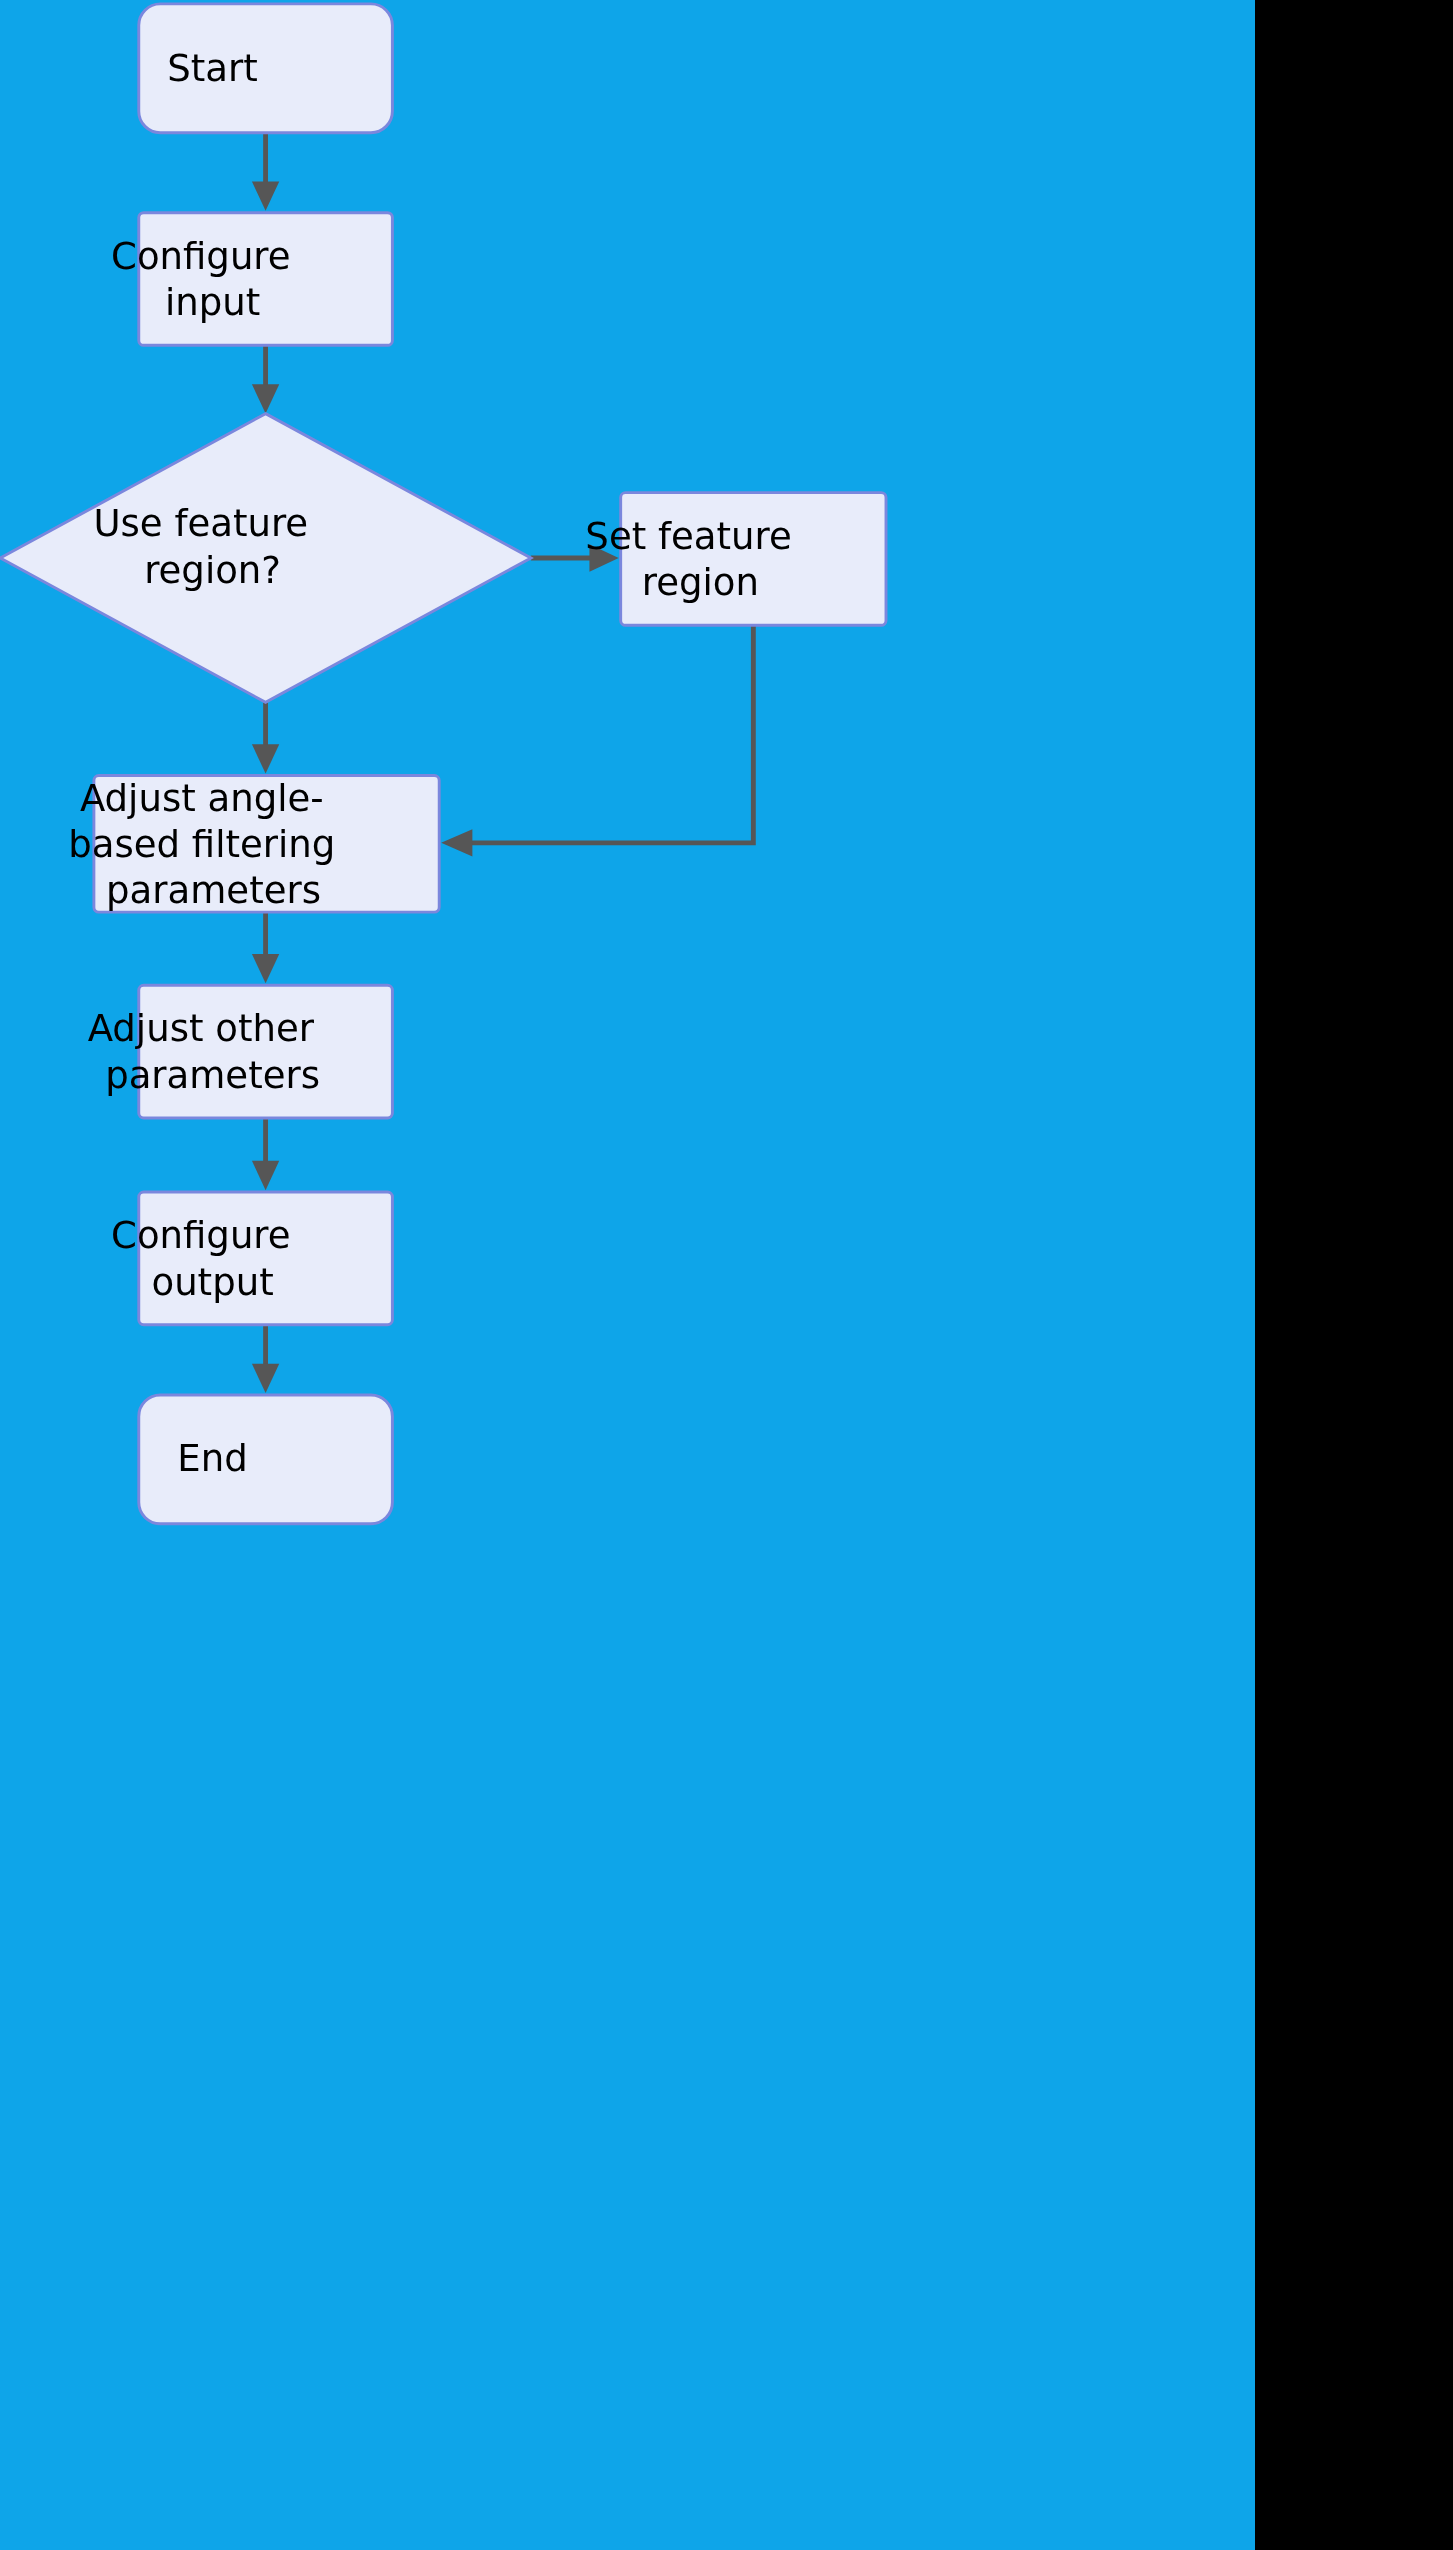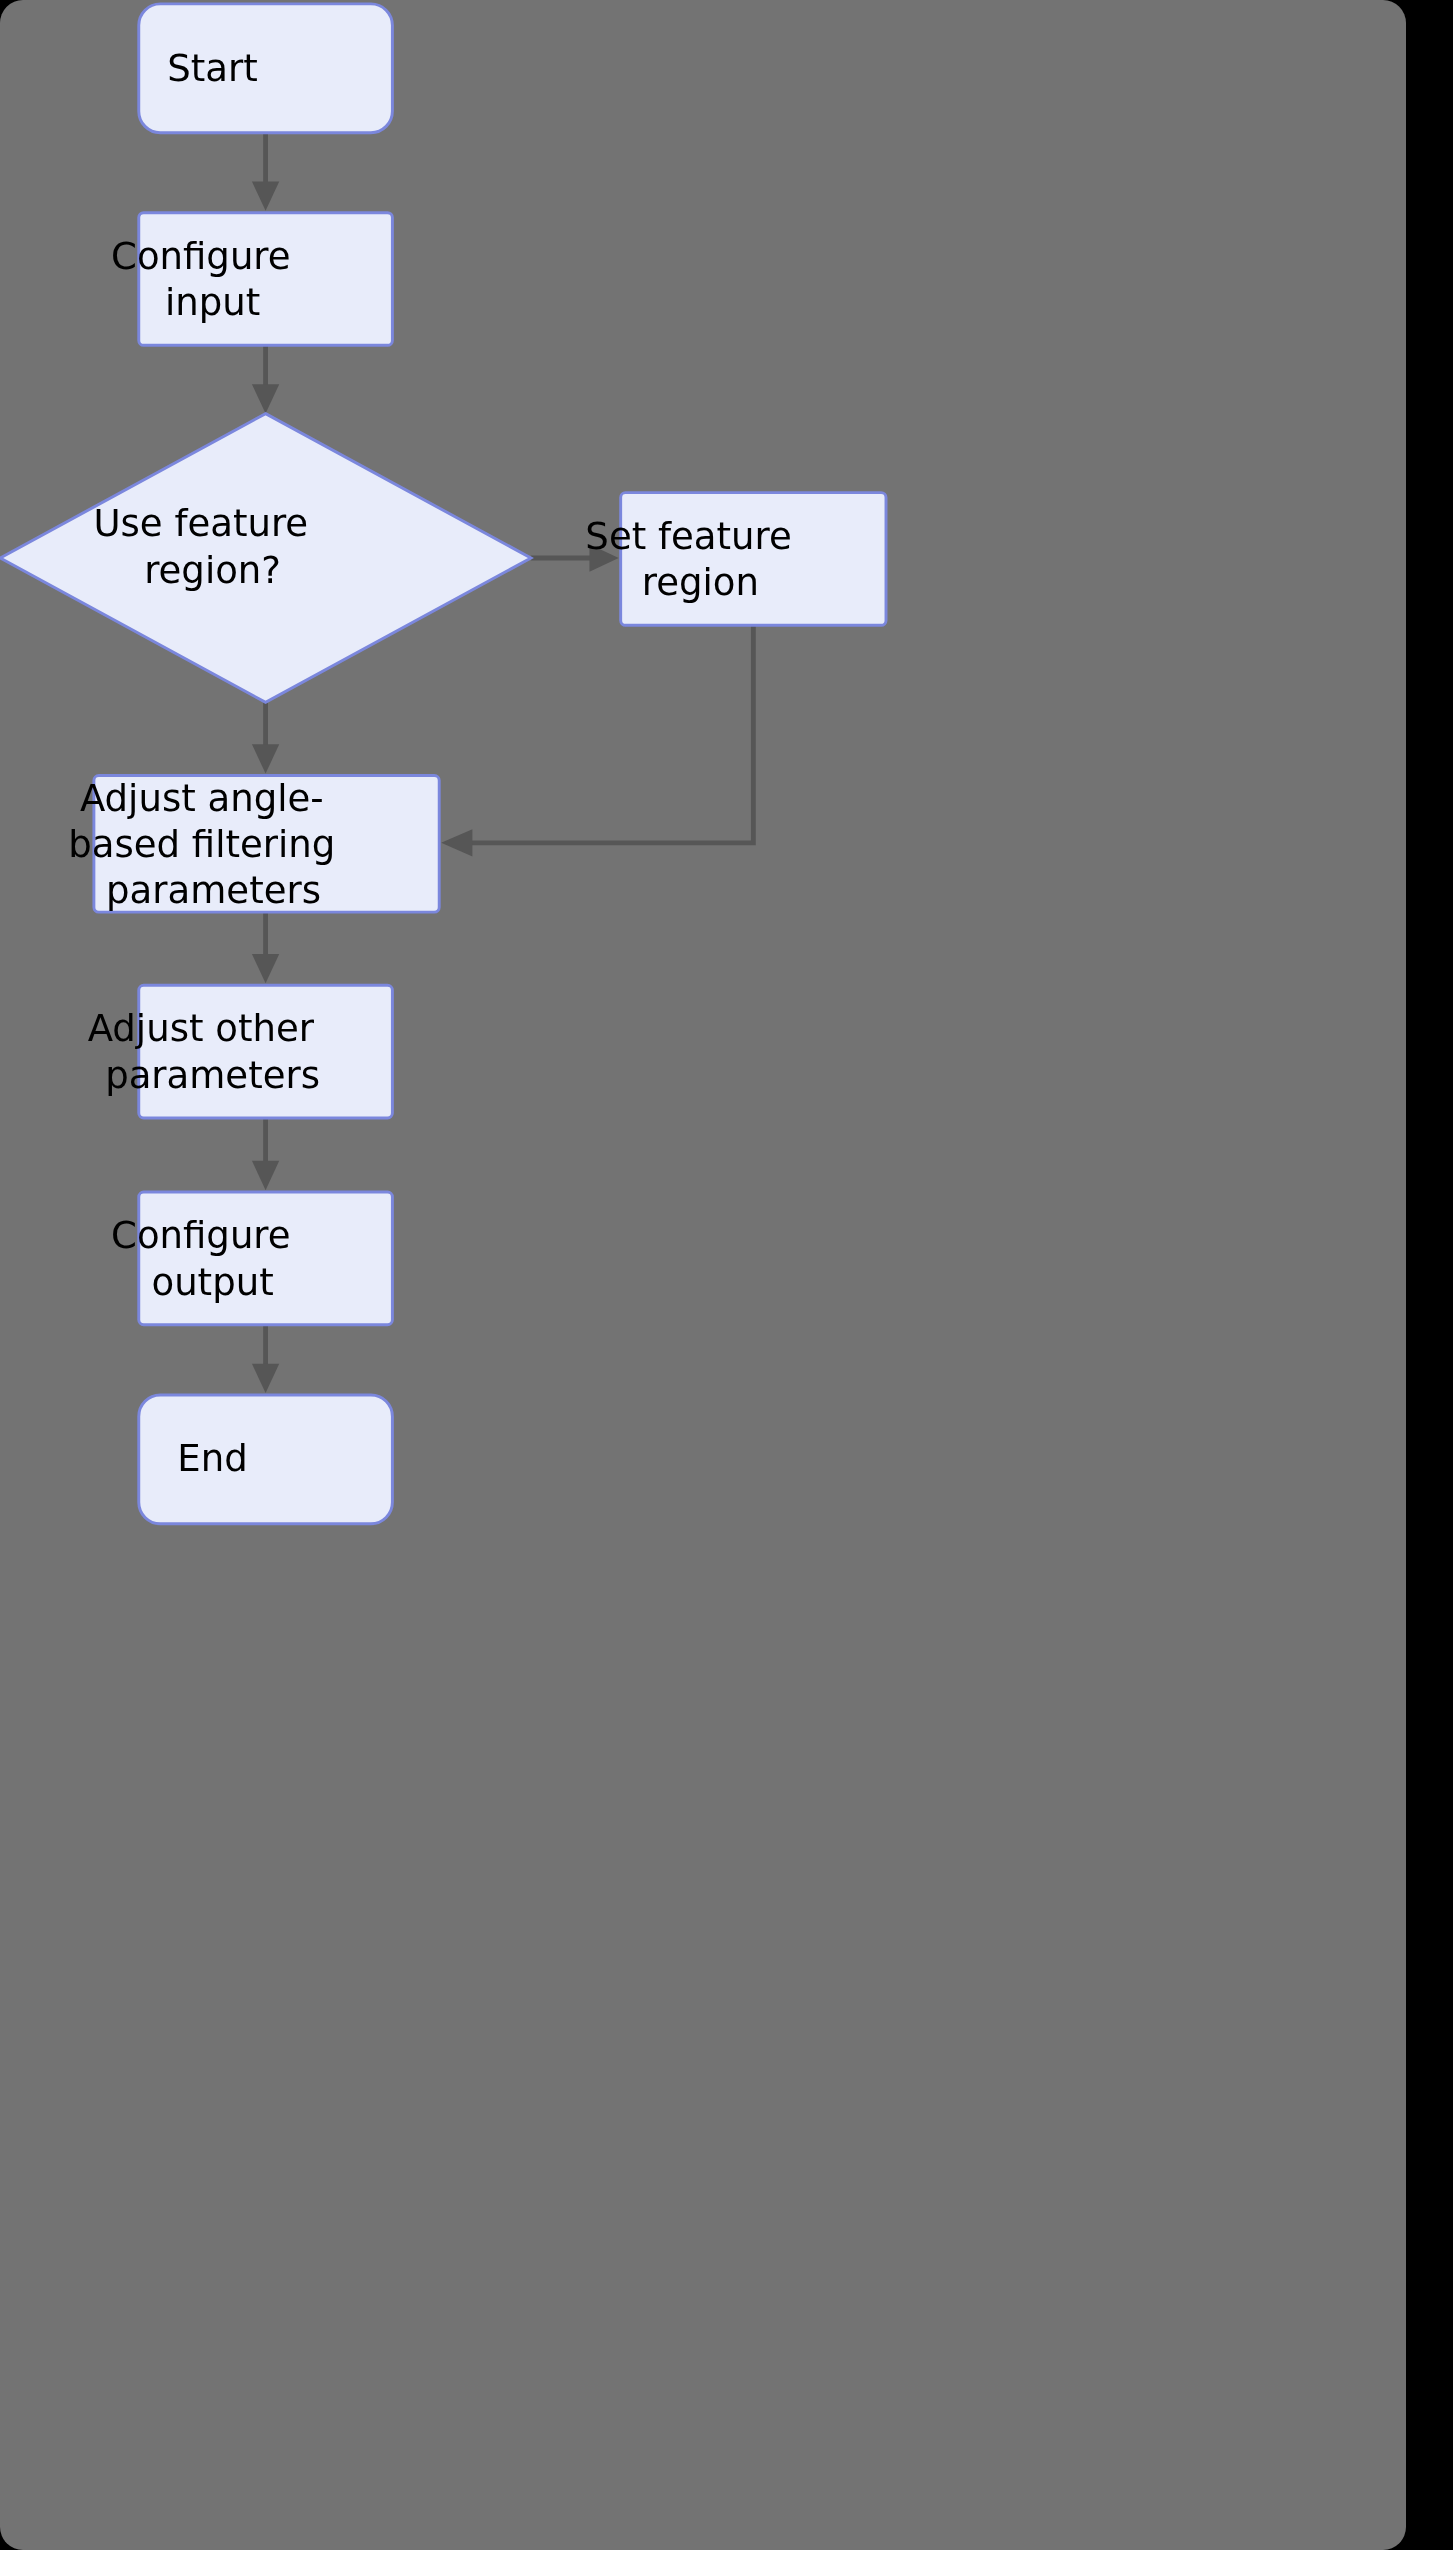--- a/index.html
+++ b/index.html
@@ -9,24 +9,23 @@
     background: #000000;
   }
   body {
     width: 1454px;
     height: 2550px;
     overflow: hidden;
     font-family: "DejaVu Sans", sans-serif;
   }
   #stage {
     position: relative;
-    width: 1406px;
+    width: 1255px;
     height: 2550px;
-    background: #737373;
-    border-radius: 23px;
+    background: #0ea5e9;
   }
   #flow-svg {
     position: absolute;
     left: 0;
     top: 0;
     width: 1454px;
     height: 2550px;
     display: block;
   }
   .node-shape {

